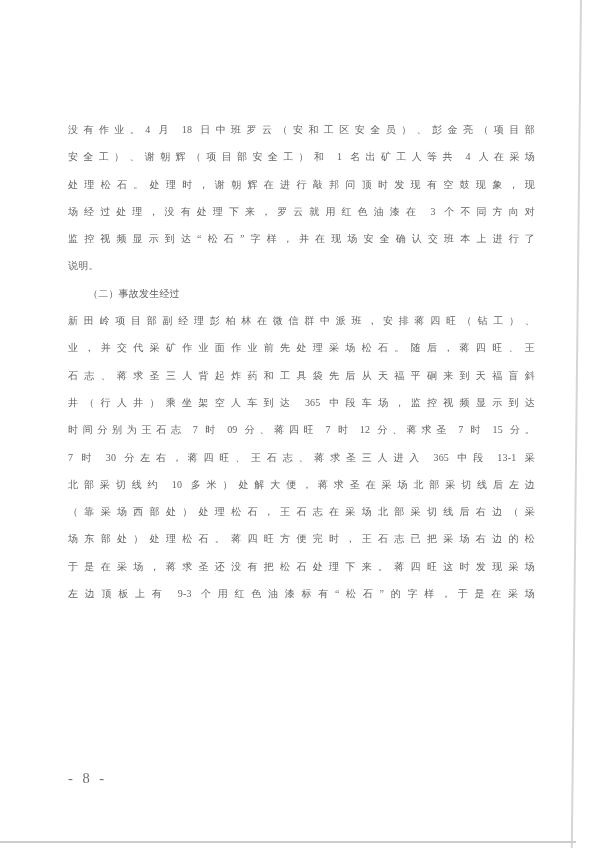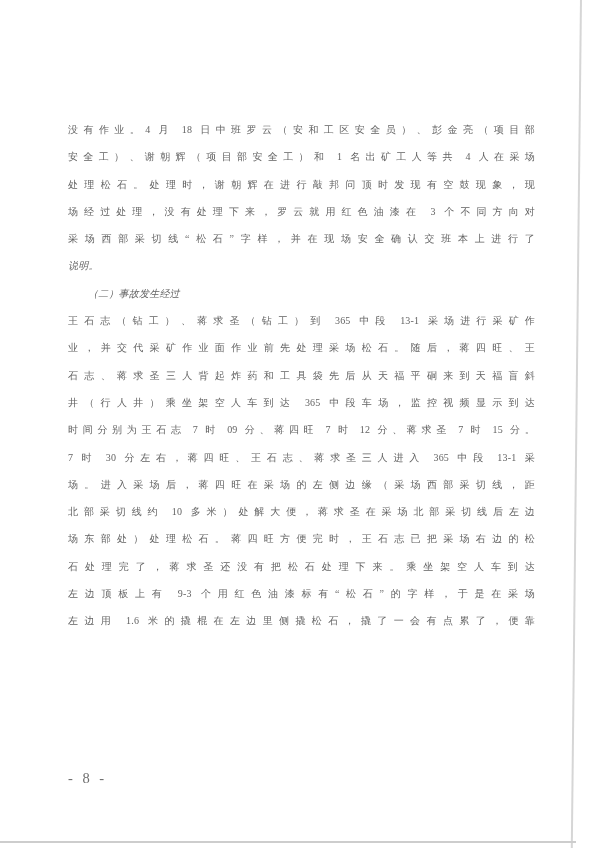--- a/index.html
+++ b/index.html
@@ -45,21 +45,20 @@
     letter-spacing: 0.2px;
   }
   .line {
     text-align: justify;
     text-align-last: justify;
     white-space: nowrap;
   }
   .line.last {
     text-align: right;
     text-align-last: left;
-    font-style: italic;
   }
   .line.indent {
     text-indent: 2em;
   }
   .page-number {
     position: absolute;
     left: 68px;
     top: 770px;
     font-size: 14.5px;
     color: #6e6e6e;
@@ -71,30 +70,29 @@
 <body>
 
 <div class="edge-right"></div>
 <div class="edge-bottom"></div>
 
 <div class="text-block">
   <div class="line">没有作业。4 月 18 日中班罗云（安和工区安全员）、彭金亮（项目部</div>
   <div class="line">安全工）、谢朝辉（项目部安全工）和 1 名出矿工人等共 4 人在采场</div>
   <div class="line">处理松石。处理时，谢朝辉在进行敲邦问顶时发现有空鼓现象，现</div>
   <div class="line">场经过处理，没有处理下来，罗云就用红色油漆在 3 个不同方向对</div>
-  <div class="line">采场西部采切线“松石”字样，并在现场安全确认交班本上进行了</div>
+  <div class="line">监控视频显示到达“松石”字样，并在现场安全确认交班本上进行了</div>
   <div class="line last">说明。</div>
   <div class="line last indent">（二）事故发生经过</div>
-  <div class="line">王石志（钻工）、蒋求圣（钻工）到 365 中段 13-1 采场进行采矿作</div>
+  <div class="line">新田岭项目部副经理彭柏林在微信群中派班，安排蒋四旺（钻工）、</div>
   <div class="line">业，并交代采矿作业面作业前先处理采场松石。随后，蒋四旺、王</div>
   <div class="line">石志、蒋求圣三人背起炸药和工具袋先后从天福平硐来到天福盲斜</div>
   <div class="line">井（行人井）乘坐架空人车到达 365 中段车场，监控视频显示到达</div>
   <div class="line">时间分别为王石志 7 时 09 分、蒋四旺 7 时 12 分、蒋求圣 7 时 15 分。</div>
   <div class="line">7 时 30 分左右，蒋四旺、王石志、蒋求圣三人进入 365 中段 13-1 采</div>
-  <div class="line">场。进入采场后，蒋四旺在采场的左侧边缘（采场西部采切线，距</div>
   <div class="line">北部采切线约 10 多米）处解大便，蒋求圣在采场北部采切线后左边</div>
+  <div class="line">（靠采场西部处）处理松石，王石志在采场北部采切线后右边（采</div>
   <div class="line">场东部处）处理松石。蒋四旺方便完时，王石志已把采场右边的松</div>
-  <div class="line">石处理完了，蒋求圣还没有把松石处理下来。乘坐架空人车到达</div>
+  <div class="line">于是在采场，蒋求圣还没有把松石处理下来。蒋四旺这时发现采场</div>
   <div class="line">左边顶板上有 9-3 个用红色油漆标有“松石”的字样，于是在采场</div>
-  <div class="line">左边用 1.6 米的撬棍在左边里侧撬松石，撬了一会有点累了，便靠</div>
 </div>
 
 <div class="page-number">- 8 -</div>
 
 </body></html>

